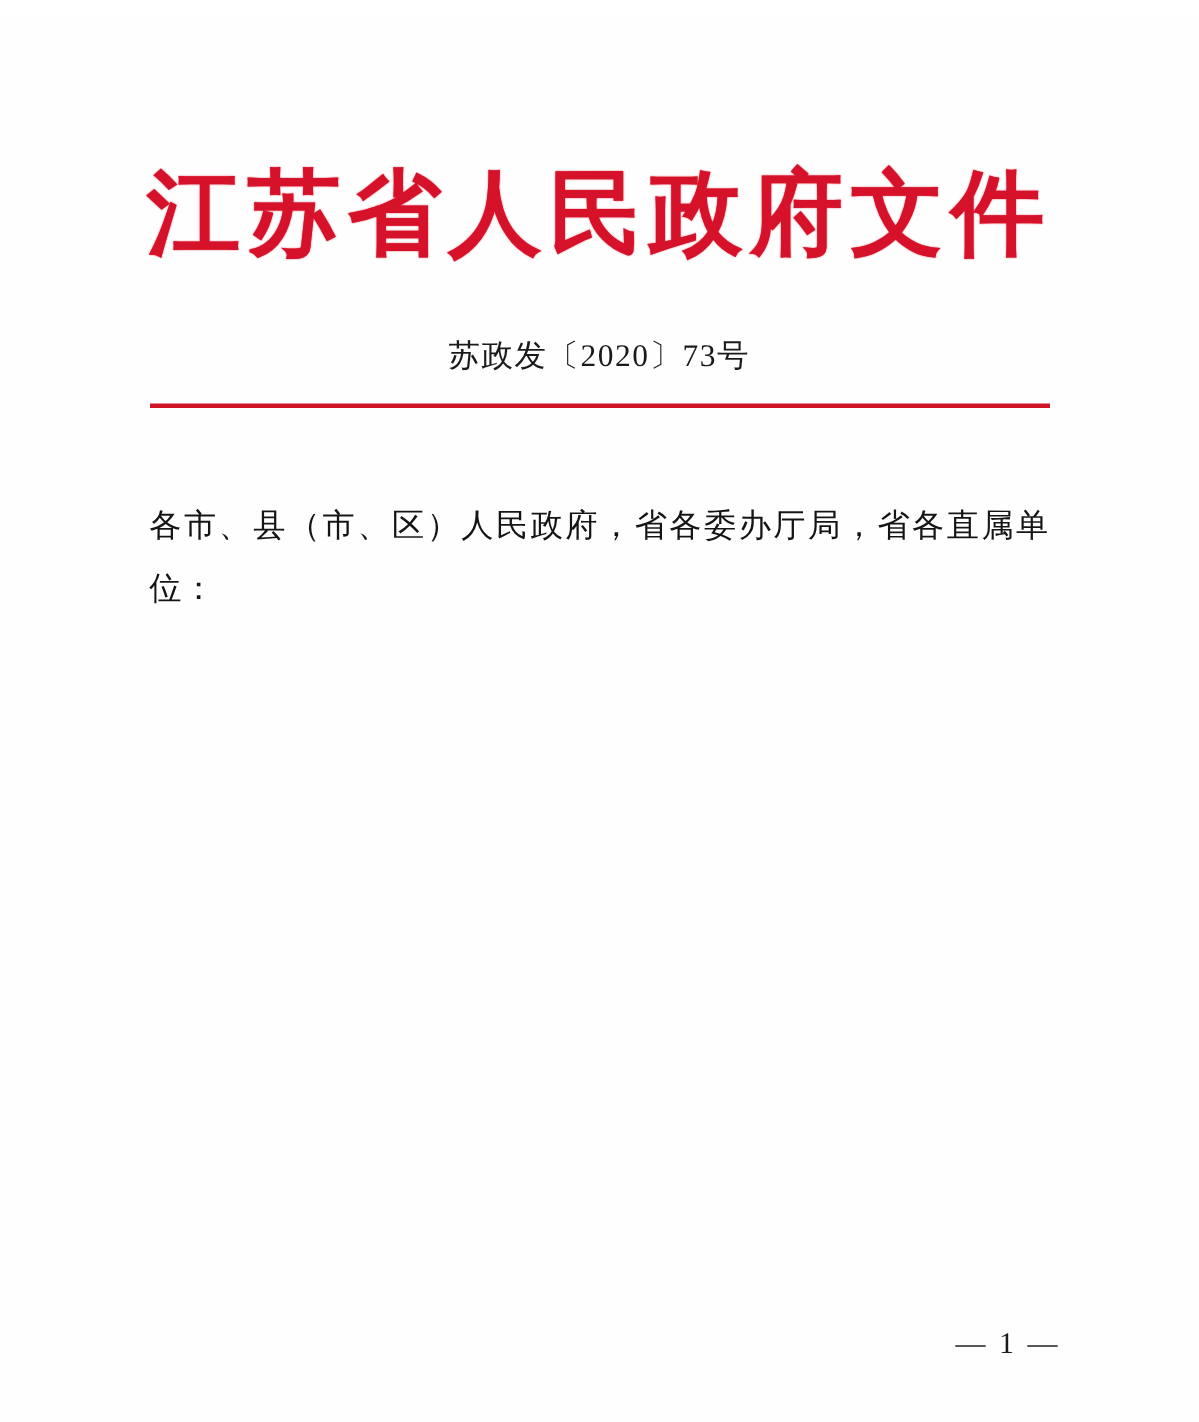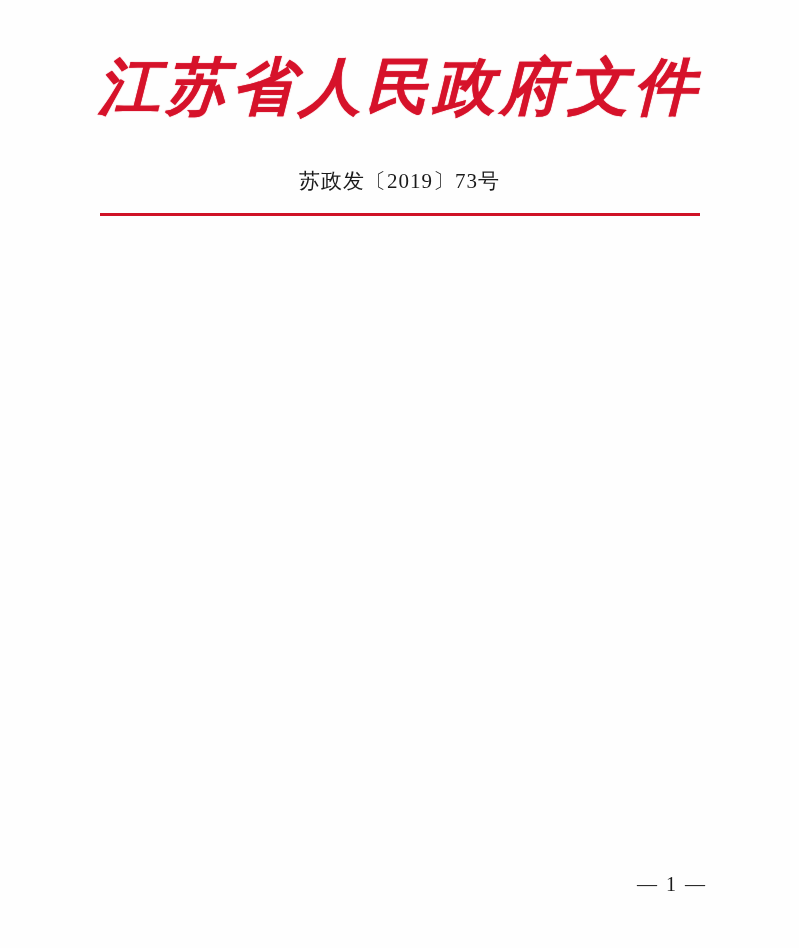--- a/index.html
+++ b/index.html
@@ -17,24 +17,23 @@
   .page {
     position: relative;
     width: 799px;
     height: 948px;
     background: #fefefe;
     box-sizing: border-box;
   }
 
   
   .masthead {
-    margin: 0;
-    padding-top: 52px;
+    margin: 12px;
+    padding-top: 96px;
     text-align: center;
-    font-style: italic;
   }
   .masthead-title {
     font-family: "Liberation Serif", "DejaVu Serif", serif;
     font-weight: bold;
     font-size: 62px;
     line-height: 1.15;
     letter-spacing: 5px;
     color: #d6122a;
     text-shadow: 0 0 1px #d6122a;
     white-space: nowrap;
@@ -100,25 +99,26 @@
 </style>
 </head>
 <body>
 
 <div class="page">
 
   <div class="masthead">
     <div class="masthead-title">江苏省人民政府文件</div>
   </div>
 
-  <div class="doc-number">苏政发〔2019〕73号</div>
+  <div class="doc-number">苏政发〔2020〕73号</div>
 
   <div class="red-rule"></div>
 
   <div class="doc-title">
   </div>
 
   <div class="body-block">
+    <p>各市、县（市、区）人民政府，省各委办厅局，省各直属单位：</p>
   </div>
 
   <div class="page-footer">— 1 —</div>
 
 </div>
 
 </body></html>

